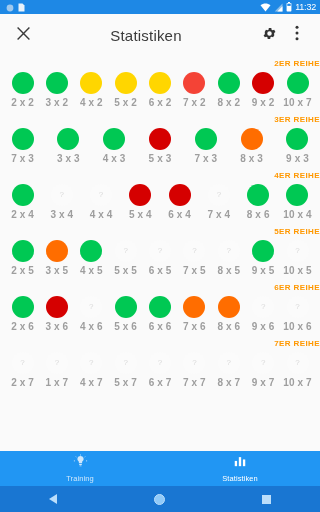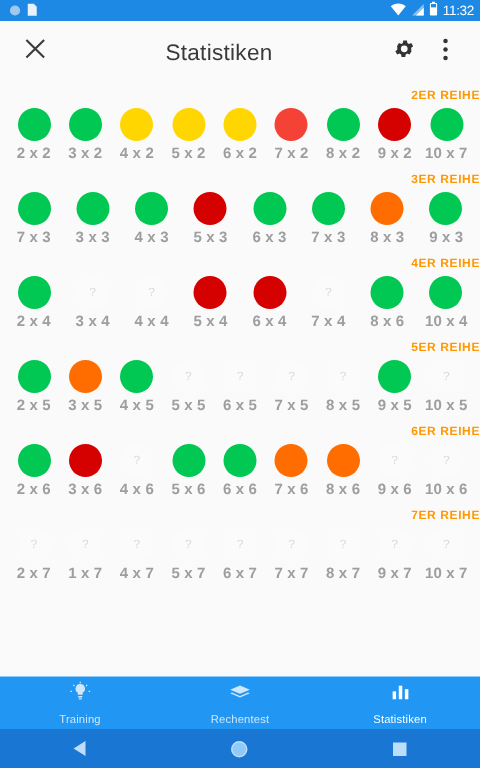--- a/index.html
+++ b/index.html
@@ -212,24 +212,20 @@
           <div class="cell">
             <div class="dot" style="background: rgb(0, 200, 83);"></div>
             <div class="cell-label">4 x 3</div>
           </div>
           <div class="cell">
             <div class="dot" style="background: rgb(213, 0, 0);"></div>
             <div class="cell-label">5 x 3</div>
           </div>
           <div class="cell">
             <div class="dot" style="background: rgb(0, 200, 83);"></div>
-            <div class="cell-label">6 x 3</div>
-          </div>
-          <div class="cell">
-            <div class="dot" style="background: rgb(0, 200, 83);"></div>
             <div class="cell-label">7 x 3</div>
           </div>
           <div class="cell">
             <div class="dot" style="background: rgb(255, 109, 0);"></div>
             <div class="cell-label">8 x 3</div>
           </div>
           <div class="cell">
             <div class="dot" style="background: rgb(0, 200, 83);"></div>
             <div class="cell-label">9 x 3</div>
           </div>
@@ -400,27 +396,20 @@
   <div class="bottomnav" id="nav-host">
       <div class="nav-item">
         <span class="nav-ic"><svg width="15" height="15" viewBox="0 0 24 24">
             <path fill="currentColor" d="M12 3.2a5 5 0 0 0-2.6 9.3v2.1h5.2v-2.1A5 5 0 0 0 12 3.2Z"></path>
             <rect x="9.6" y="16" width="4.8" height="1.5" rx="0.7" fill="currentColor"></rect>
             <rect x="10.2" y="18.3" width="3.6" height="1.4" rx="0.7" fill="currentColor"></rect>
             <path d="M12 0.8v1.6M4.6 4.1l1.2 1.2M19.4 4.1l-1.2 1.2M1.4 11h1.7M20.9 11h1.7" stroke="currentColor" stroke-width="1.4" fill="none"></path>
           </svg></span>
         <span class="nav-label">Training</span>
       </div>
-      <div class="nav-item">
-        <span class="nav-ic"><svg width="16" height="15" viewBox="0 0 24 24">
-            <path fill="currentColor" d="M12 13.6 1.5 9.2 12 4.8l10.5 4.4Z"></path>
-            <path fill="currentColor" d="M12 15.9 3.4 12.2l-1.9.8L12 17.6l10.5-4.6-1.9-.8Z"></path>
-          </svg></span>
-        <span class="nav-label">Rechentest</span>
-      </div>
       <div class="nav-item active">
         <span class="nav-ic"><svg width="14" height="15" viewBox="0 0 24 24">
             <rect x="3" y="11" width="4" height="9" fill="currentColor"></rect>
             <rect x="10" y="4.5" width="4" height="15.5" fill="currentColor"></rect>
             <rect x="17" y="8.5" width="4" height="11.5" fill="currentColor"></rect>
           </svg></span>
         <span class="nav-label">Statistiken</span>
       </div>
     </div>
 

